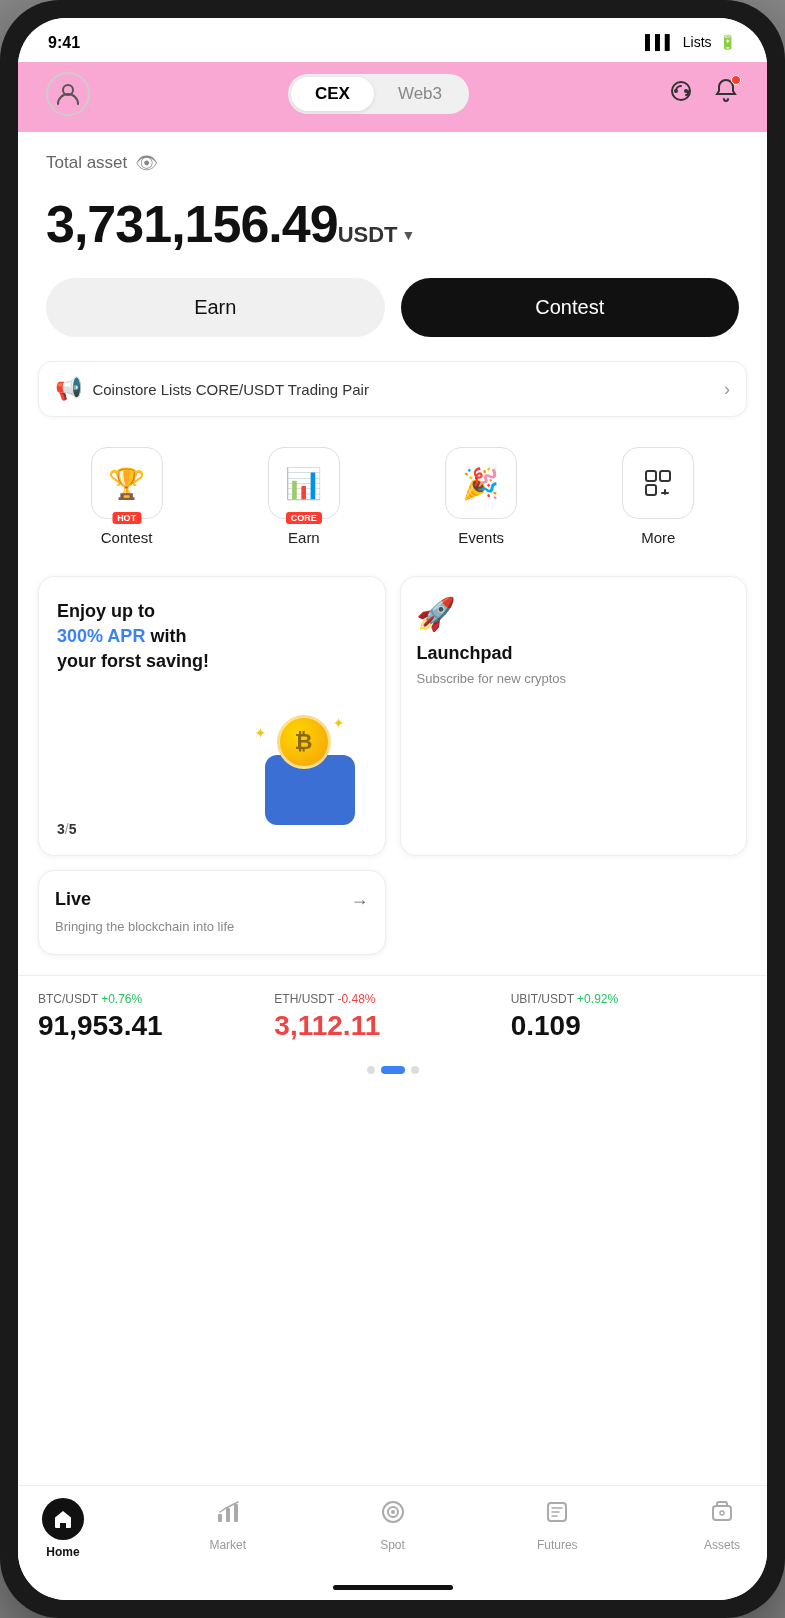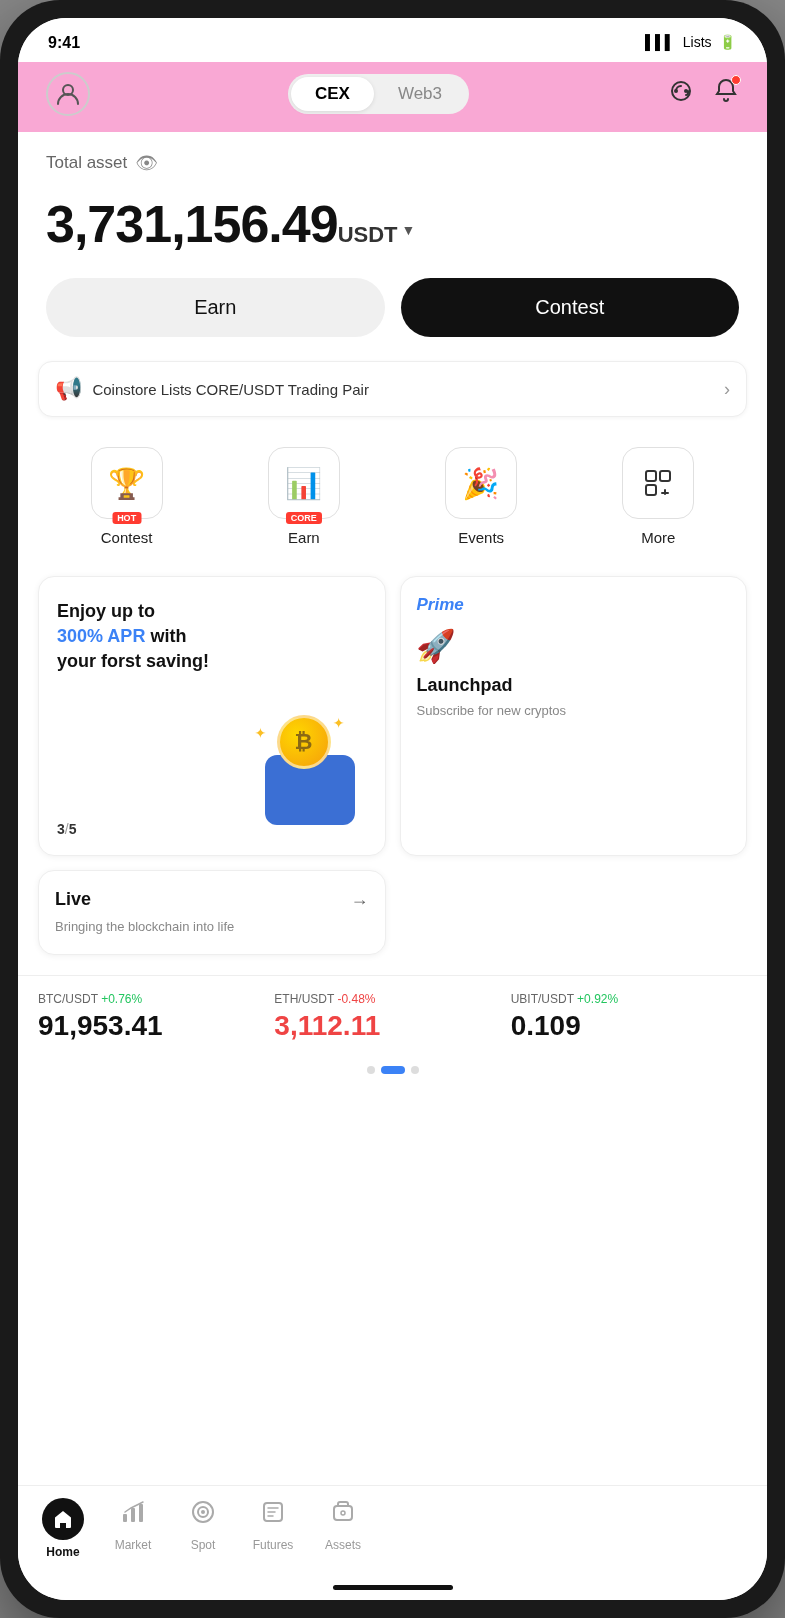--- a/index.html
+++ b/index.html
@@ -149,21 +149,21 @@
       font-size: 52px;
       font-weight: 700;
       color: #111;
       letter-spacing: -1px;
     }
     .asset-currency {
       font-size: 22px;
       font-weight: 600;
       color: #333;
       display: flex;
-      align-items: flex-start;
+      align-items: center;
       gap: 4px;
     }
     .caret {
       font-size: 14px;
       color: #555;
     }
     
     .action-buttons {
       display: flex;
       gap: 16px;
@@ -468,21 +468,21 @@
     .ticker-dot.active {
       background: #3b82f6;
       width: 24px;
       border-radius: 4px;
     }
     
     .bottom-nav {
       background: #fff;
       border-top: 1px solid #eee;
       display: flex;
-      justify-content: flex-start;
+      justify-content: space-between;
       padding: 12px 10px 20px;
       flex-shrink: 0;
     }
     .nav-item {
       display: flex;
       flex-direction: column;
       align-items: center;
       gap: 5px;
       cursor: pointer;
       min-width: 70px;
@@ -656,21 +656,20 @@
             <div class="bitcoin-wallet-illustration">
               <span class="sparkle" style="top:0;right:30px;">✦</span>
               <span class="sparkle" style="top:10px;left:0;">✦</span>
               <div class="wallet-coin">₿</div>
               <div class="wallet-body"></div>
             </div>
           </div>
         </div>
 
         <div class="card-right-top">
-          <div class="prime-label">Prime</div>
           <div class="rocket-icon">🚀</div>
           <div class="card-title">Launchpad</div>
           <div class="card-subtitle">Subscribe for new cryptos</div>
         </div>
 
         <div class="card-right-bottom">
           <div class="card-right-bottom-header">
             <span class="live-title">Live</span>
             <span class="arrow-right">→</span>
           </div>

